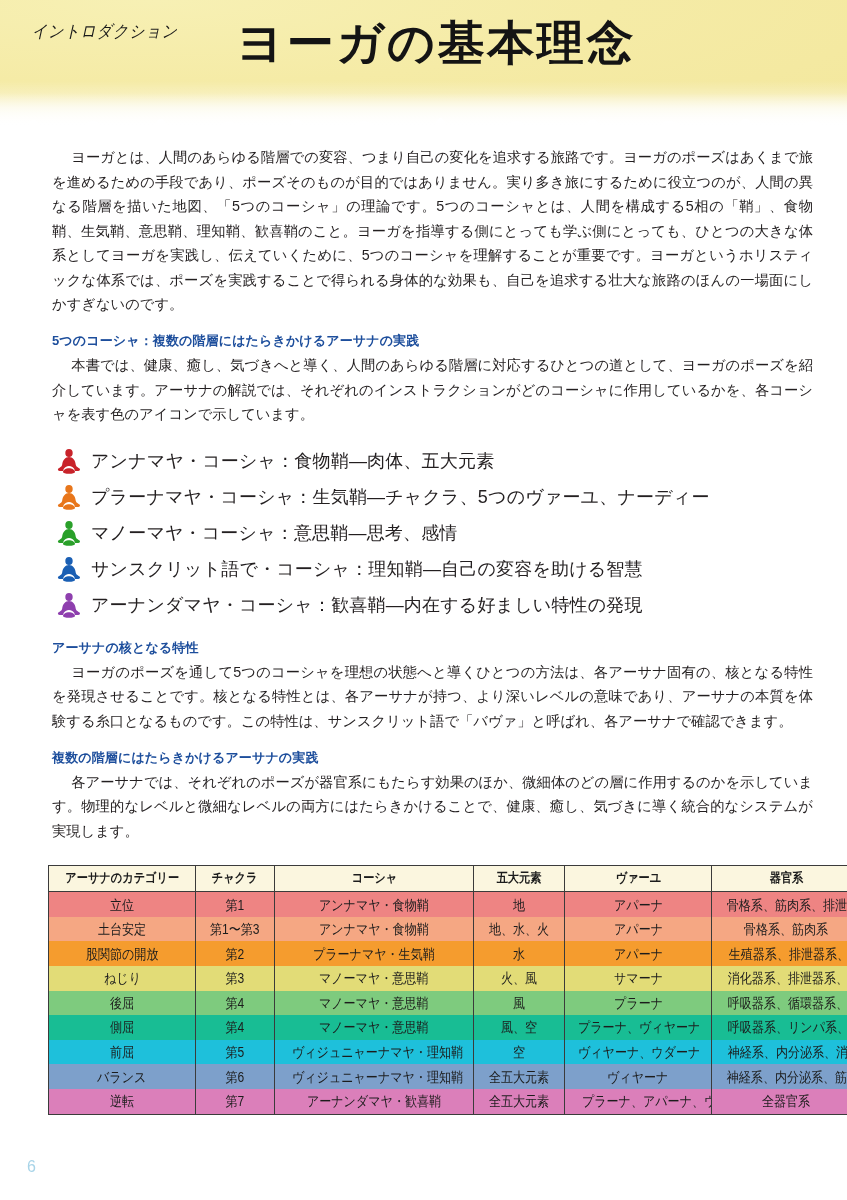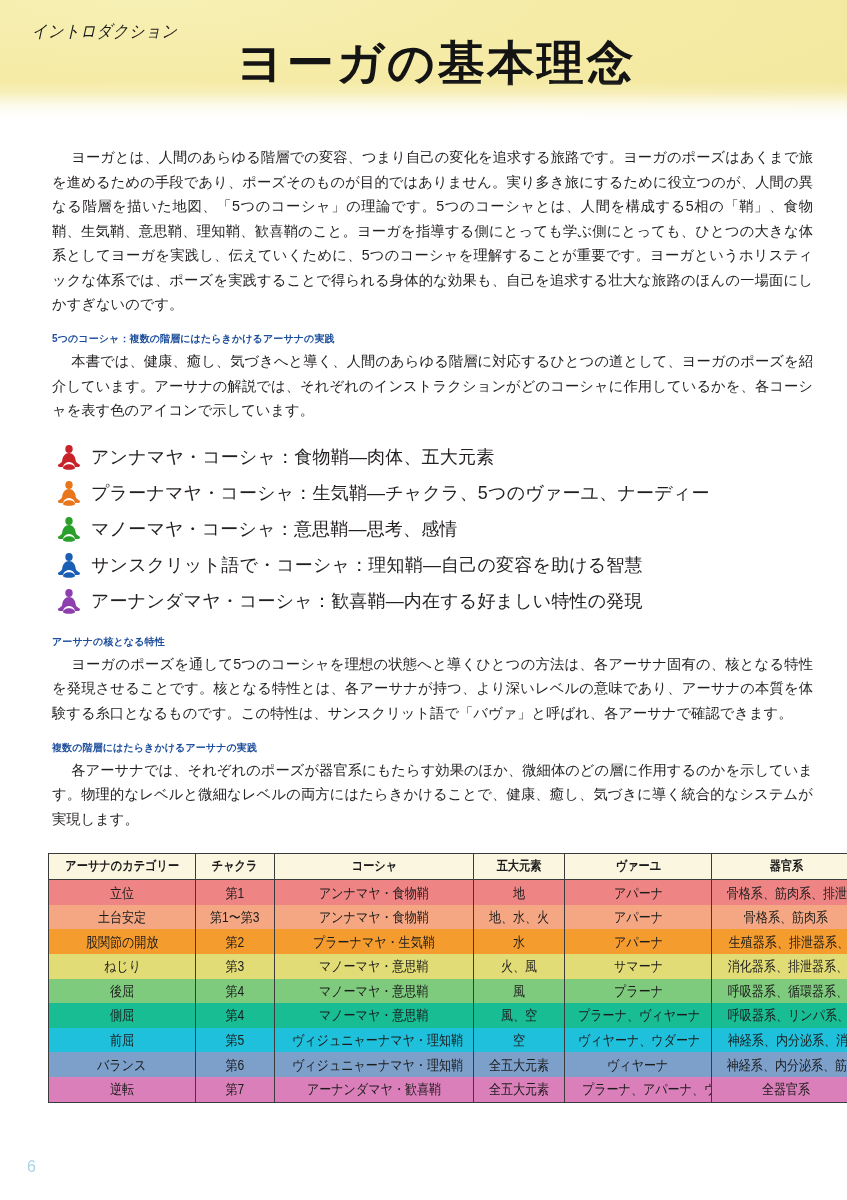--- a/index.html
+++ b/index.html
@@ -43,39 +43,39 @@
       radial-gradient(14px 9px at 96% 100%, #fff 62%, transparent 64%),
       linear-gradient(180deg,rgba(255,255,255,0) 0%,rgba(255,255,255,.55) 55%,#fff 100%);
   }
   .kicker{
     position:absolute;left:32px;top:20px;
     font-size:17px;letter-spacing:.06em;color:#1a1a1a;
     transform:scaleX(.88);transform-origin:left center;
     font-style:italic;font-weight:500;
   }
   .page-title{
-    position:absolute;left:236px;top:32px;
+    position:absolute;left:236px;top:12px;
     font-size:47px;font-weight:700;color:#141414;
     letter-spacing:.055em;
     font-family:"DejaVu Serif","Liberation Serif",serif;
     white-space:nowrap;
   }
 
   
   .content{position:absolute;left:8px;top:125px;width:847px;}
   .para{
     margin:0 42px 0 44px;
     font-size:14.3px;line-height:1.72;
     text-align:justify;text-justify:inter-character;
     color:#231f20;
   }
   .para.indent{text-indent:1.35em;}
   .sec-head{
     margin:15px 42px 3px 44px;
-    font-size:10px;font-weight:700;
+    font-size:13px;font-weight:700;
     color:#1d4e9c;letter-spacing:.01em;
   }
 
   
   .kosha-list{margin:17px 0 0 0;padding:0;list-style:none;}
   .kosha-item{
     display:flex;align-items:center;
     margin:0 0 0 48px;height:36px;
   }
   .kosha-icon{

